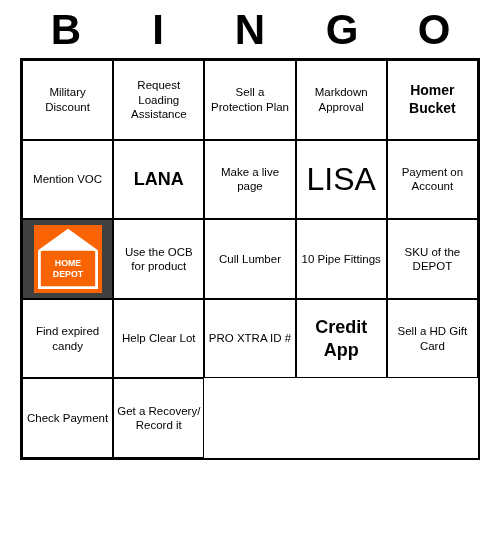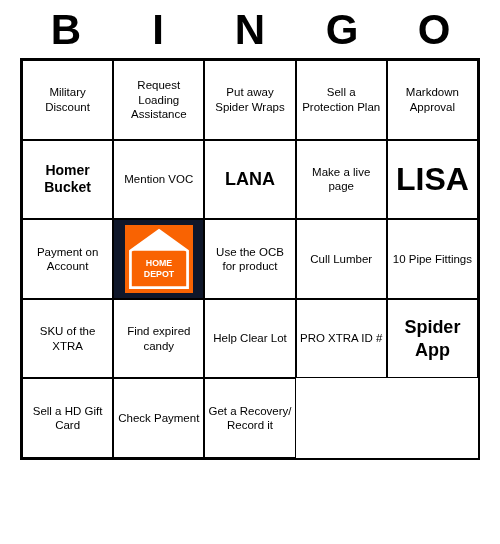--- a/index.html
+++ b/index.html
@@ -42,21 +42,21 @@
       justify-content: center;
       text-align: center;
       font-size: 11.5px;
       font-weight: 500;
       padding: 3px;
       line-height: 1.25;
       background: #fff;
       color: #000;
     }
     .bingo-cell.free-space {
-      background: #0f172a;
+      background: #404040;
       color: #fff;
       font-weight: bold;
       font-size: 10px;
       padding: 4px;
     }
     .home-depot-logo {
       width: 68px;
       height: 68px;
     }
   </style>
@@ -67,44 +67,43 @@
   <span class="bingo-header-letter">B</span>
   <span class="bingo-header-letter">I</span>
   <span class="bingo-header-letter">N</span>
   <span class="bingo-header-letter">G</span>
   <span class="bingo-header-letter">O</span>
 </div>
 
 <div class="bingo-grid" id="bingo-grid">
 <div class="bingo-cell">Military Discount</div>
     <div class="bingo-cell">Request Loading Assistance</div>
-    <div class="bingo-cell">Put away Spider Wraps</div>
     <div class="bingo-cell">Sell a Protection Plan</div>
     <div class="bingo-cell">Markdown Approval</div>
     <div class="bingo-cell" style="font-size: 14px; font-weight: bold;">Homer Bucket</div>
     <div class="bingo-cell">Mention VOC</div>
     <div class="bingo-cell" style="font-size: 18px; font-weight: bold;">LANA</div>
     <div class="bingo-cell">Make a live page</div>
-    <div class="bingo-cell" style="font-size: 32px; font-weight: bold;">LISA</div>
+    <div class="bingo-cell" style="font-size: 32px; font-weight: normal;">LISA</div>
     <div class="bingo-cell">Payment on Account</div>
     <div class="bingo-cell free-space">
       <svg class="home-depot-logo" viewBox="0 0 100 100" xmlns="http://www.w3.org/2000/svg">
         <rect width="100" height="100" fill="#f96302"></rect>
 
         <polygon points="50,8 92,38 92,92 8,92 8,38" fill="#f96302" stroke="white" stroke-width="4"></polygon>
         <polygon points="50,8 92,38 8,38" fill="white"></polygon>
 
         <text x="50" y="60" text-anchor="middle" font-size="13" font-weight="bold" fill="white" font-family="Arial">HOME</text>
         <text x="50" y="77" text-anchor="middle" font-size="13" font-weight="bold" fill="white" font-family="Arial">DEPOT</text>
       </svg>
     </div>
     <div class="bingo-cell">Use the OCB for product</div>
     <div class="bingo-cell">Cull Lumber</div>
     <div class="bingo-cell">10 Pipe Fittings</div>
-    <div class="bingo-cell">SKU of the XTRA</div>
+    <div class="bingo-cell">SKU of the DEPOT</div>
     <div class="bingo-cell">Find expired candy</div>
     <div class="bingo-cell">Help Clear Lot</div>
     <div class="bingo-cell">PRO XTRA ID #</div>
-    <div class="bingo-cell" style="font-size: 18px; font-weight: bold;">Spider App</div>
+    <div class="bingo-cell" style="font-size: 18px; font-weight: bold;">Credit App</div>
     <div class="bingo-cell">Sell a HD Gift Card</div>
     <div class="bingo-cell">Check Payment</div>
     <div class="bingo-cell">Get a Recovery/ Record it</div>
   </div>
 
 </body></html>

